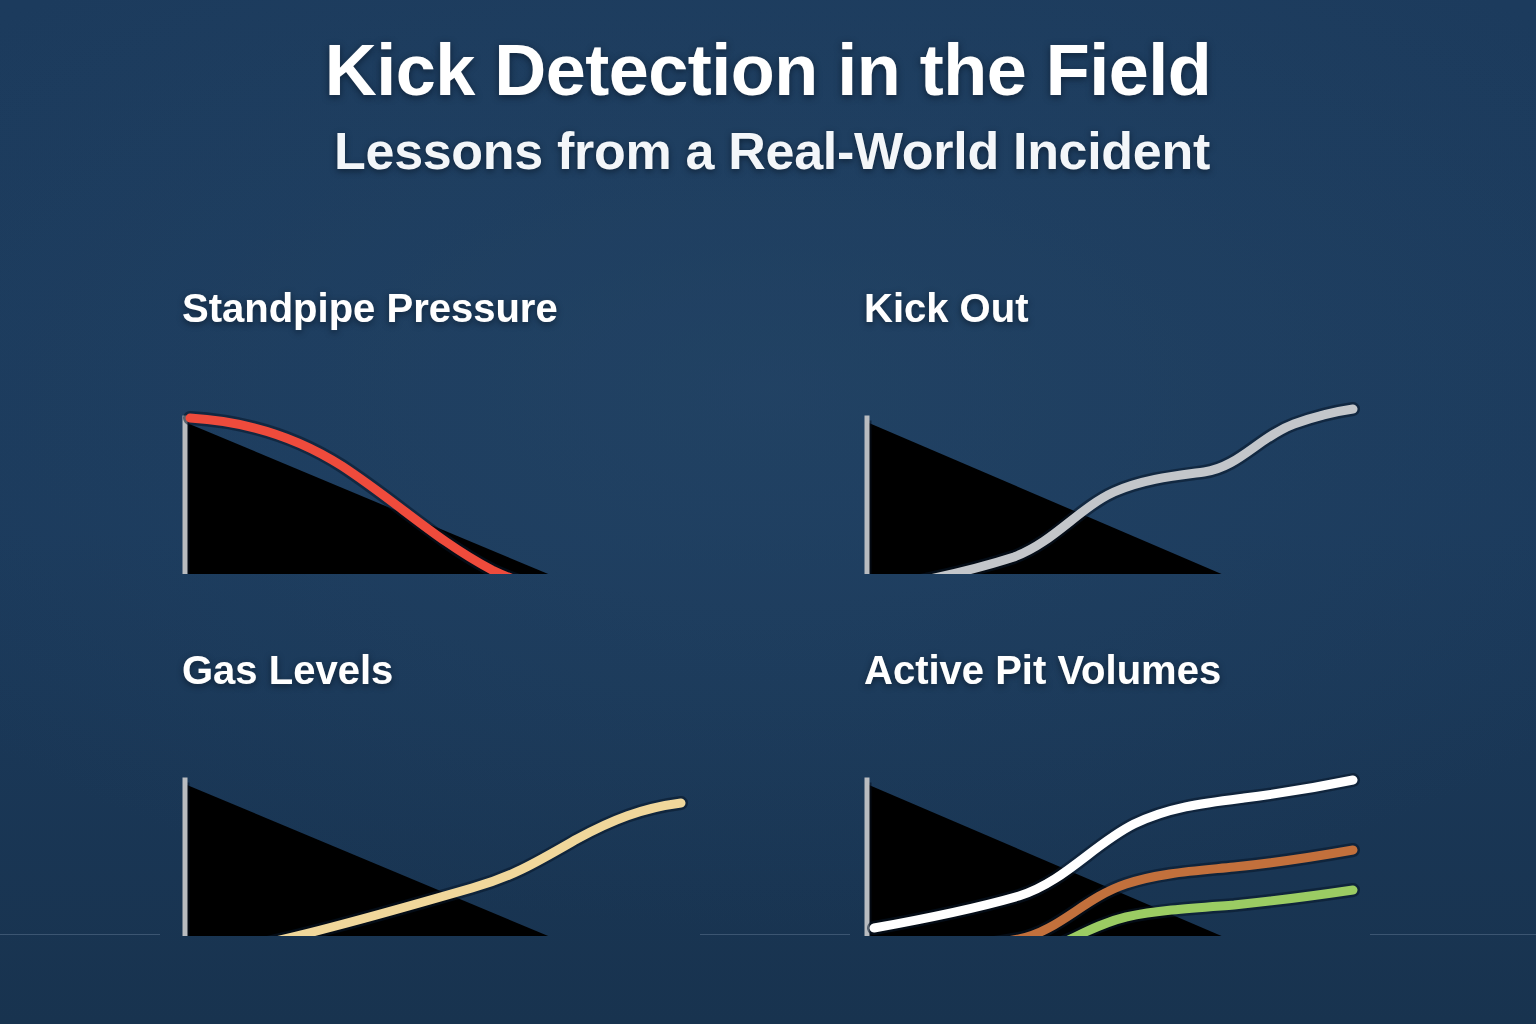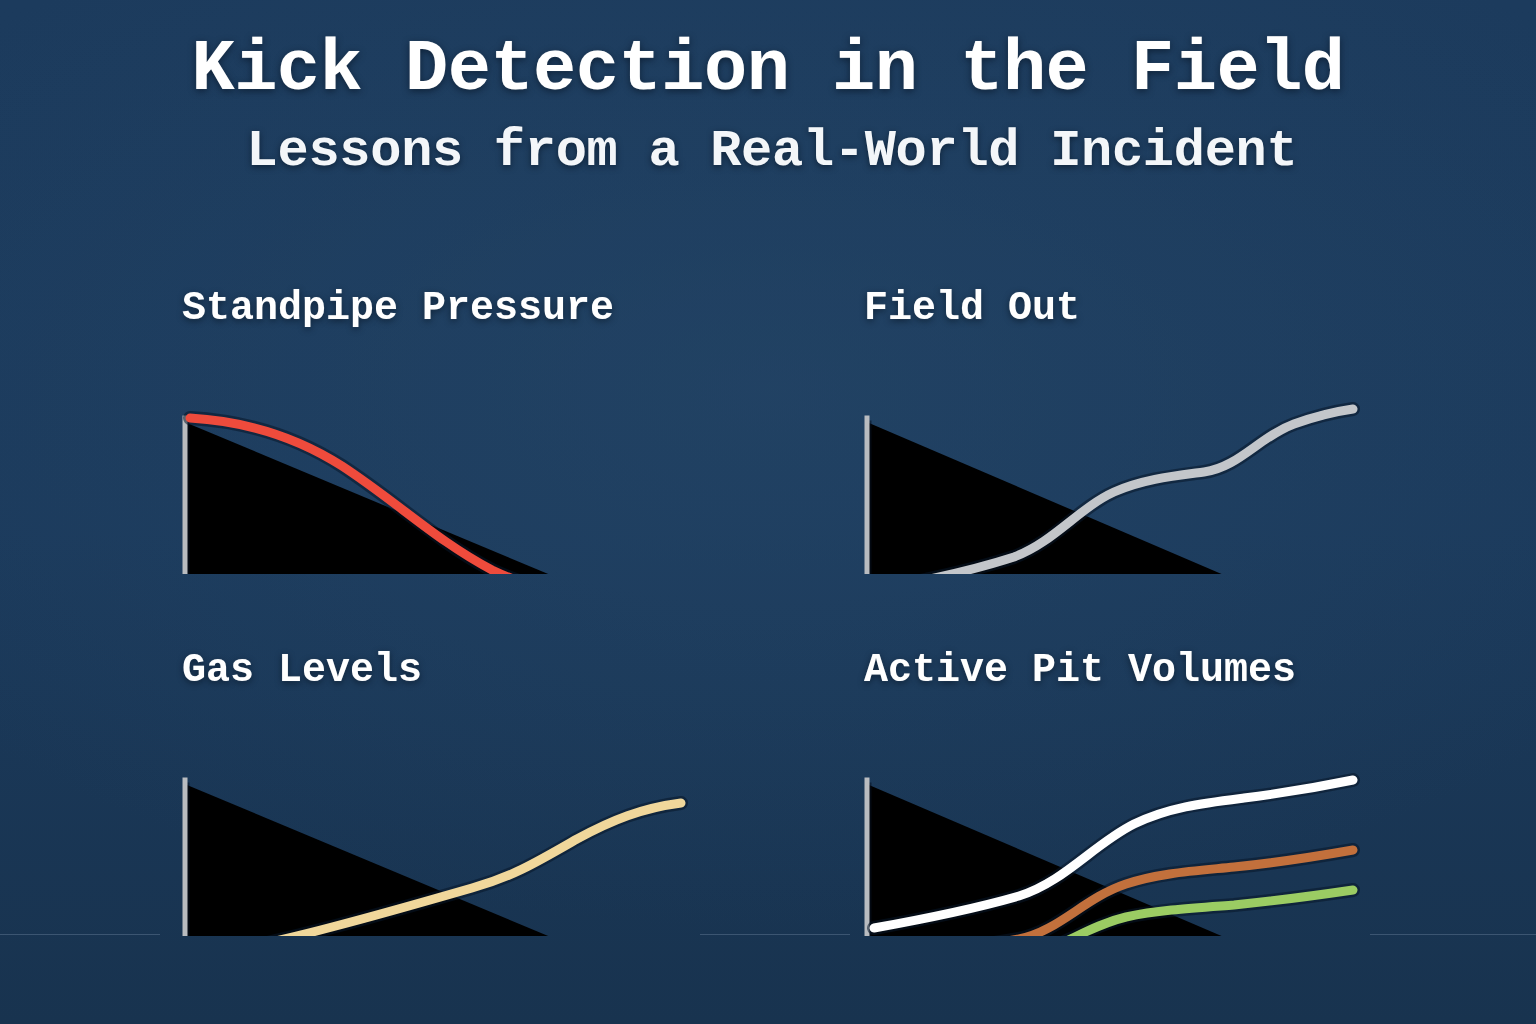--- a/index.html
+++ b/index.html
@@ -7,21 +7,21 @@
     margin: 0;
     padding: 0;
     background: #16324f;
   }
   #root {
     position: relative;
     width: 1536px;
     height: 1024px;
     background: #0f766e;
     overflow: hidden;
-    font-family: Liberation Mono, monospace;
+    font-family: Liberation Sans, sans-serif;
     -webkit-font-smoothing: antialiased;
   }
   
   #bg-gradient {
     position: absolute;
     inset: 0;
     background:
       radial-gradient(ellipse 110% 85% at 50% 38%, rgba(38,72,105,0.55) 0%, rgba(27,58,92,0.0) 62%),
       linear-gradient(180deg, #1c3b5d 0%, #1b3a5c 52%, #18334f 100%);
     pointer-events: none;
@@ -120,21 +120,21 @@
         <path class="axis-line" d="M3 285 L503 285"></path>
       </g>
       <g>
         <path class="series-halo" d="M8 76 C 60 79, 110 92, 160 124 C 215 160, 255 199, 310 228 C 365 254, 430 262, 499 265"></path>
         <path class="series" style="stroke:#ee4b3c" d="M8 76 C 60 79, 110 92, 160 124 C 215 160, 255 199, 310 228 C 365 254, 430 262, 499 265"></path>
       </g>
     </svg>
   </div>
 
   <div class="panel" style="left:864px; top:286px; width:500px; height:290px;">
-    <div class="panel-title">Field Out</div>
+    <div class="panel-title">Kick Out</div>
     <svg class="plot" width="510" height="232" viewBox="0 0 510 232">
       <g>
         <path class="axis-shadow" d="M3 78 L3 287 L491 287" transform="translate(2,3)"></path>
         <path class="axis-line" d="M3 76 L3 285"></path>
         <path class="axis-line" d="M3 285 L489 285"></path>
       </g>
       <g>
         <path class="series-halo" d="M10 248 C 60 239, 110 228, 150 215 C 190 200, 215 166, 250 150 C 280 137, 310 134, 340 130 C 375 125, 395 95, 430 82 C 455 73, 475 69, 489 67"></path>
         <path class="series" style="stroke:#c3c6ca" d="M10 248 C 60 239, 110 228, 150 215 C 190 200, 215 166, 250 150 C 280 137, 310 134, 340 130 C 375 125, 395 95, 430 82 C 455 73, 475 69, 489 67"></path>
       </g>

